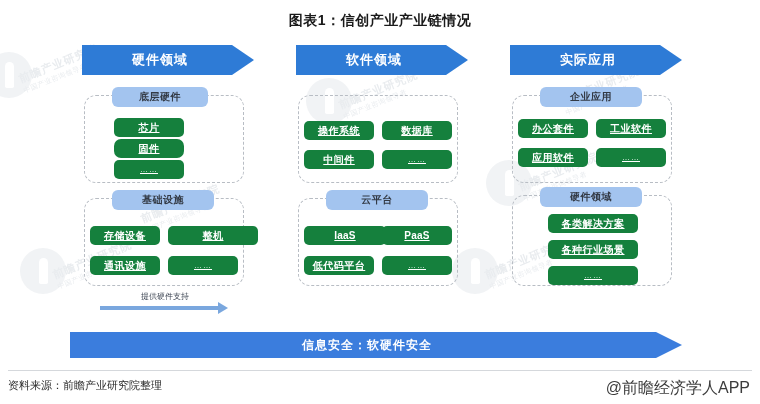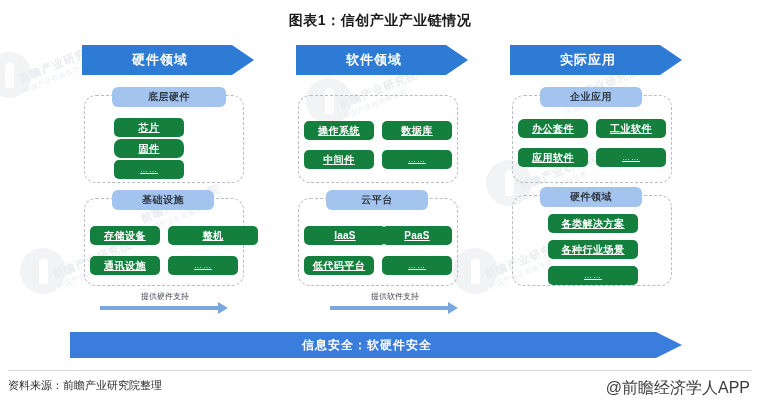--- a/index.html
+++ b/index.html
@@ -228,21 +228,21 @@
     <span>前瞻产业研究院</span><small>中国产业咨询领导者</small>
   </div>
 
   <div class="title">图表1：信创产业产业链情况</div>
 
   <div class="chev" style="left:82px; top:45px; width:172px;">硬件领域</div>
   <div class="chev" style="left:296px; top:45px; width:172px;">软件领域</div>
   <div class="chev" style="left:510px; top:45px; width:172px;">实际应用</div>
 
   <div class="group" style="left:84px; top:95px; width:160px; height:88px;"></div>
-  <div class="group-title" style="left:112px; top:87px; width:114px;">底层硬件</div>
+  <div class="group-title" style="left:112px; top:87px; width:96px;">底层硬件</div>
   <div class="chip" style="left:114px; top:118px; width:70px;">芯片</div>
   <div class="chip" style="left:114px; top:139px; width:70px;border-radius:7px;">固件</div>
   <div class="chip dots" style="left:114px; top:160px; width:70px;">……</div>
 
   <div class="group" style="left:84px; top:198px; width:160px; height:88px;"></div>
   <div class="group-title" style="left:112px; top:190px; width:102px;">基础设施</div>
   <div class="chip" style="left:90px; top:226px; width:70px;">存储设备</div>
   <div class="chip" style="left:168px; top:226px; width:90px;">整机</div>
   <div class="chip" style="left:90px; top:256px; width:70px;">通讯设施</div>
   <div class="chip dots" style="left:168px; top:256px; width:70px;">……</div>
@@ -255,41 +255,36 @@
 
   <div class="group" style="left:298px; top:198px; width:160px; height:88px;"></div>
   <div class="group-title" style="left:326px; top:190px; width:102px;">云平台</div>
   <div class="chip latin" style="left:304px; top:226px; width:82px;">IaaS</div>
   <div class="chip latin" style="left:382px; top:226px; width:70px;">PaaS</div>
   <div class="chip" style="left:304px; top:256px; width:70px;">低代码平台</div>
   <div class="chip dots" style="left:382px; top:256px; width:70px;">……</div>
 
   <div class="group" style="left:512px; top:95px; width:160px; height:88px;"></div>
   <div class="group-title" style="left:540px; top:87px; width:102px;">企业应用</div>
-  <div class="chip" style="left:518px; top:119px; width:70px;border-radius:6px;">办公套件</div>
+  <div class="chip" style="left:518px; top:119px; width:70px;">办公套件</div>
   <div class="chip" style="left:596px; top:119px; width:70px;">工业软件</div>
   <div class="chip" style="left:518px; top:148px; width:70px;">应用软件</div>
   <div class="chip dots" style="left:596px; top:148px; width:70px;">……</div>
 
   <div class="group" style="left:512px; top:195px; width:160px; height:91px;"></div>
   <div class="group-title" style="left:540px; top:187px; width:102px;">硬件领域</div>
   <div class="chip" style="left:548px; top:214px; width:90px;">各类解决方案</div>
   <div class="chip" style="left:548px; top:240px; width:90px;">各种行业场景</div>
   <div class="chip dots" style="left:548px; top:266px; width:90px;">……</div>
 
   <div class="support" style="left:100px; top:291px; width:130px;">
     <div class="support-label">提供硬件支持</div>
     <div class="support-line" style="width:118px;"></div>
     <div class="support-head" style="left:118px;"></div>
   </div>
-  <div class="support" style="left:330px; top:291px; width:130px;">
-    <div class="support-label">提供软件支持</div>
-    <div class="support-line" style="width:118px;"></div>
-    <div class="support-head" style="left:118px;"></div>
-  </div>
 
   <div class="security" style="left:70px; top:332px; width:612px;">信息安全：软硬件安全</div>
 
   <div class="footer-line"></div>
   <div class="footer-left">资料来源：前瞻产业研究院整理</div>
   <div class="footer-right">@前瞻经济学人APP</div>
 
 </div>
 
 </body></html>

